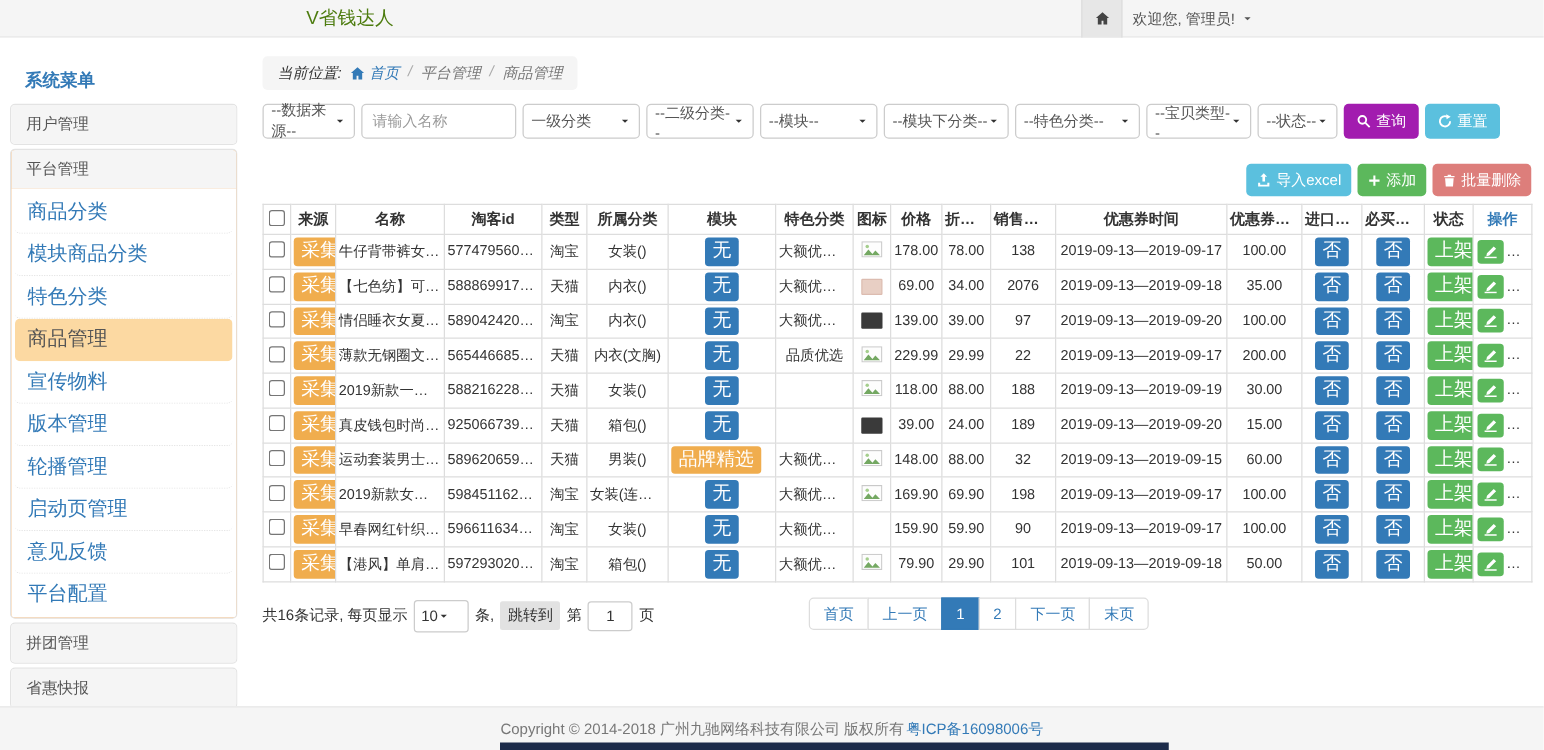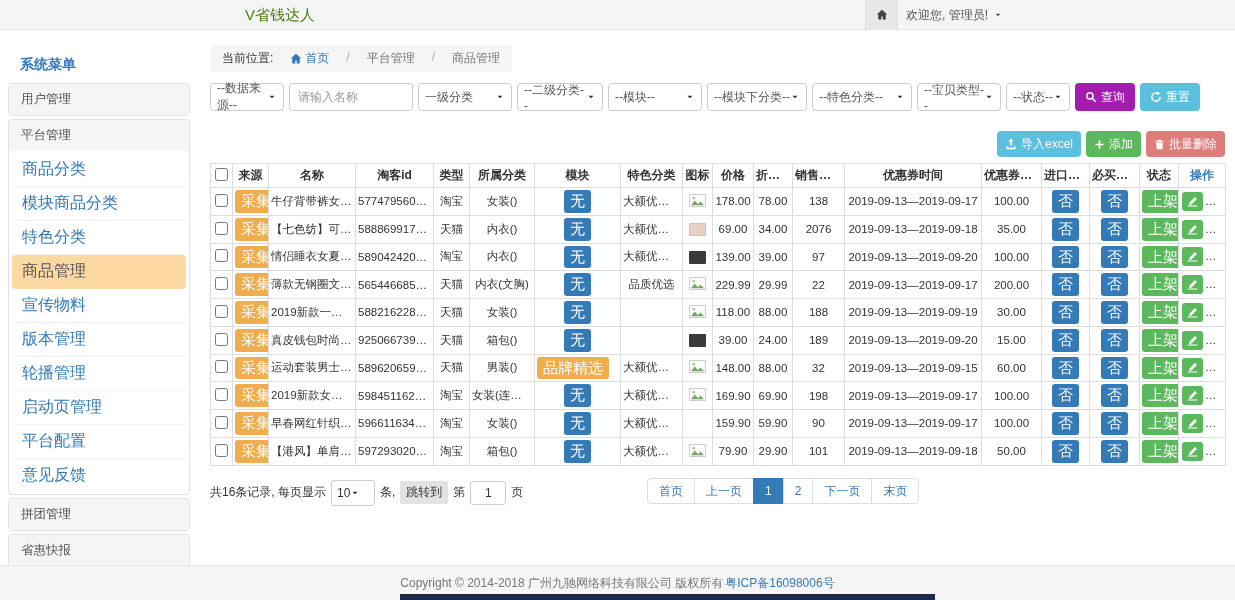--- a/index.html
+++ b/index.html
@@ -18,21 +18,21 @@
   .sb-title { color:#337ab7; font-weight:bold; font-size:14px; padding:10px 12px 9px; }
   .panel { border:1px solid #e3e3e3; border-radius:4px; margin-bottom:3px; background:#fdba74; overflow:hidden; }
   .panel-head { background:#f5f5f5; color:#555; font-size:12.5px; padding:7px 12px; cursor:pointer; }
   .panel-body { background:#fff; padding:2px 3px; }
   .sub-item { color:#337ab7; font-size:16px; padding:6px 10px; border-bottom:1px dotted #e5e5e5; cursor:pointer; border-radius:4px; }
   .sub-item:last-child { border-bottom:none; }
   .sub-item.active { background:#fcd9a2; color:#555; border-bottom-color:transparent; }
 
   
   .main { position:absolute; left:210px; top:38px; width:1015px; }
-  .breadcrumb { display:inline-flex; align-items:flex-start; gap:17px; background:#f5f5f5; border-radius:4px; padding:5px 12px; margin:7px 0 0; color:#333; }
+  .breadcrumb { display:inline-flex; align-items:flex-start; gap:7px; background:#f5f5f5; border-radius:4px; padding:5px 12px; margin:7px 0 0; color:#333;font-style:italic; }
   .breadcrumb .home-link { color:#337ab7; display:inline-flex; align-items:center; gap:3px; cursor:pointer; }
   .breadcrumb .bc-sep { color:#aaa; }
   .breadcrumb .bc-item { color:#777; }
 
   .filterbar { display:flex; align-items:center; gap:5px; margin-top:11px; }
   .sel { height:28px; border:1px solid #ccc; border-radius:4px; background:#fff; display:flex; align-items:center; justify-content:space-between; padding:0 6px; color:#555; cursor:pointer; flex:none; }
   .sel .icn { color:#333; }
   .txt { height:28px; border:1px solid #ccc; border-radius:4px; padding:0 8px; font-size:12px; color:#333; font-family:inherit; }
   .txt::placeholder { color:#9a9a9a; }
   .btn { height:28px; border:none; border-radius:4px; color:#fff; font-size:12px; font-family:inherit; display:inline-flex; align-items:center; gap:4px; padding:0 10px; cursor:pointer; flex:none; }
@@ -110,22 +110,22 @@
         <div class="panel-head">平台管理</div>
         <div class="panel-body">
           <div class="sub-item">商品分类</div>
           <div class="sub-item">模块商品分类</div>
           <div class="sub-item">特色分类</div>
           <div class="sub-item active">商品管理</div>
           <div class="sub-item">宣传物料</div>
           <div class="sub-item">版本管理</div>
           <div class="sub-item">轮播管理</div>
           <div class="sub-item">启动页管理</div>
+          <div class="sub-item">意见反馈</div>
           <div class="sub-item">平台配置</div>
-          <div class="sub-item">意见反馈</div>
         </div>
       </div>
       <div class="panel">
         <div class="panel-head">拼团管理</div>
       </div>
       <div class="panel">
         <div class="panel-head">省惠快报</div>
       </div>
       <div class="panel">
         <div class="panel-head">消息管理</div>

